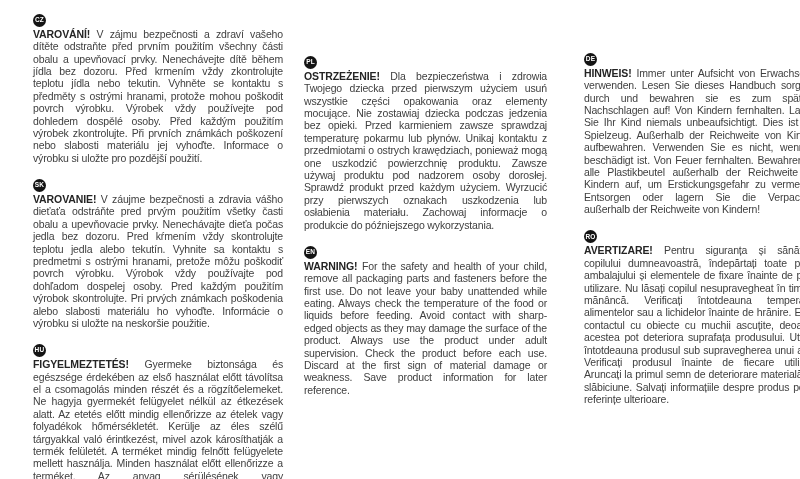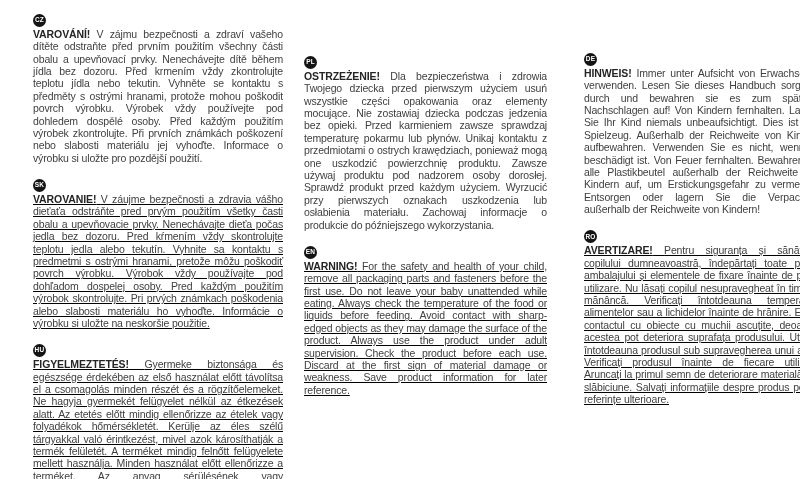--- a/index.html
+++ b/index.html
@@ -15,21 +15,21 @@
     overflow: hidden;
     font-family: "Liberation Sans", "DejaVu Sans", sans-serif;
   }
   .col {
     position: absolute;
   }
   .col-1 { left: 33px;  top: 8px;  width: 250px; }
   .col-2 { left: 304px; top: 50px; width: 243px; }
   .col-3 { left: 584px; top: 47px; width: 238px; }
 
-  .section + .section { margin-top: 9px; text-decoration: underline; }
+  .section + .section { margin-top: 9px; }
 
   .badge {
     display: inline-flex;
     align-items: center;
     justify-content: center;
     width: 13px;
     height: 13px;
     border-radius: 50%;
     background: #141414;
     color: #ffffff;

